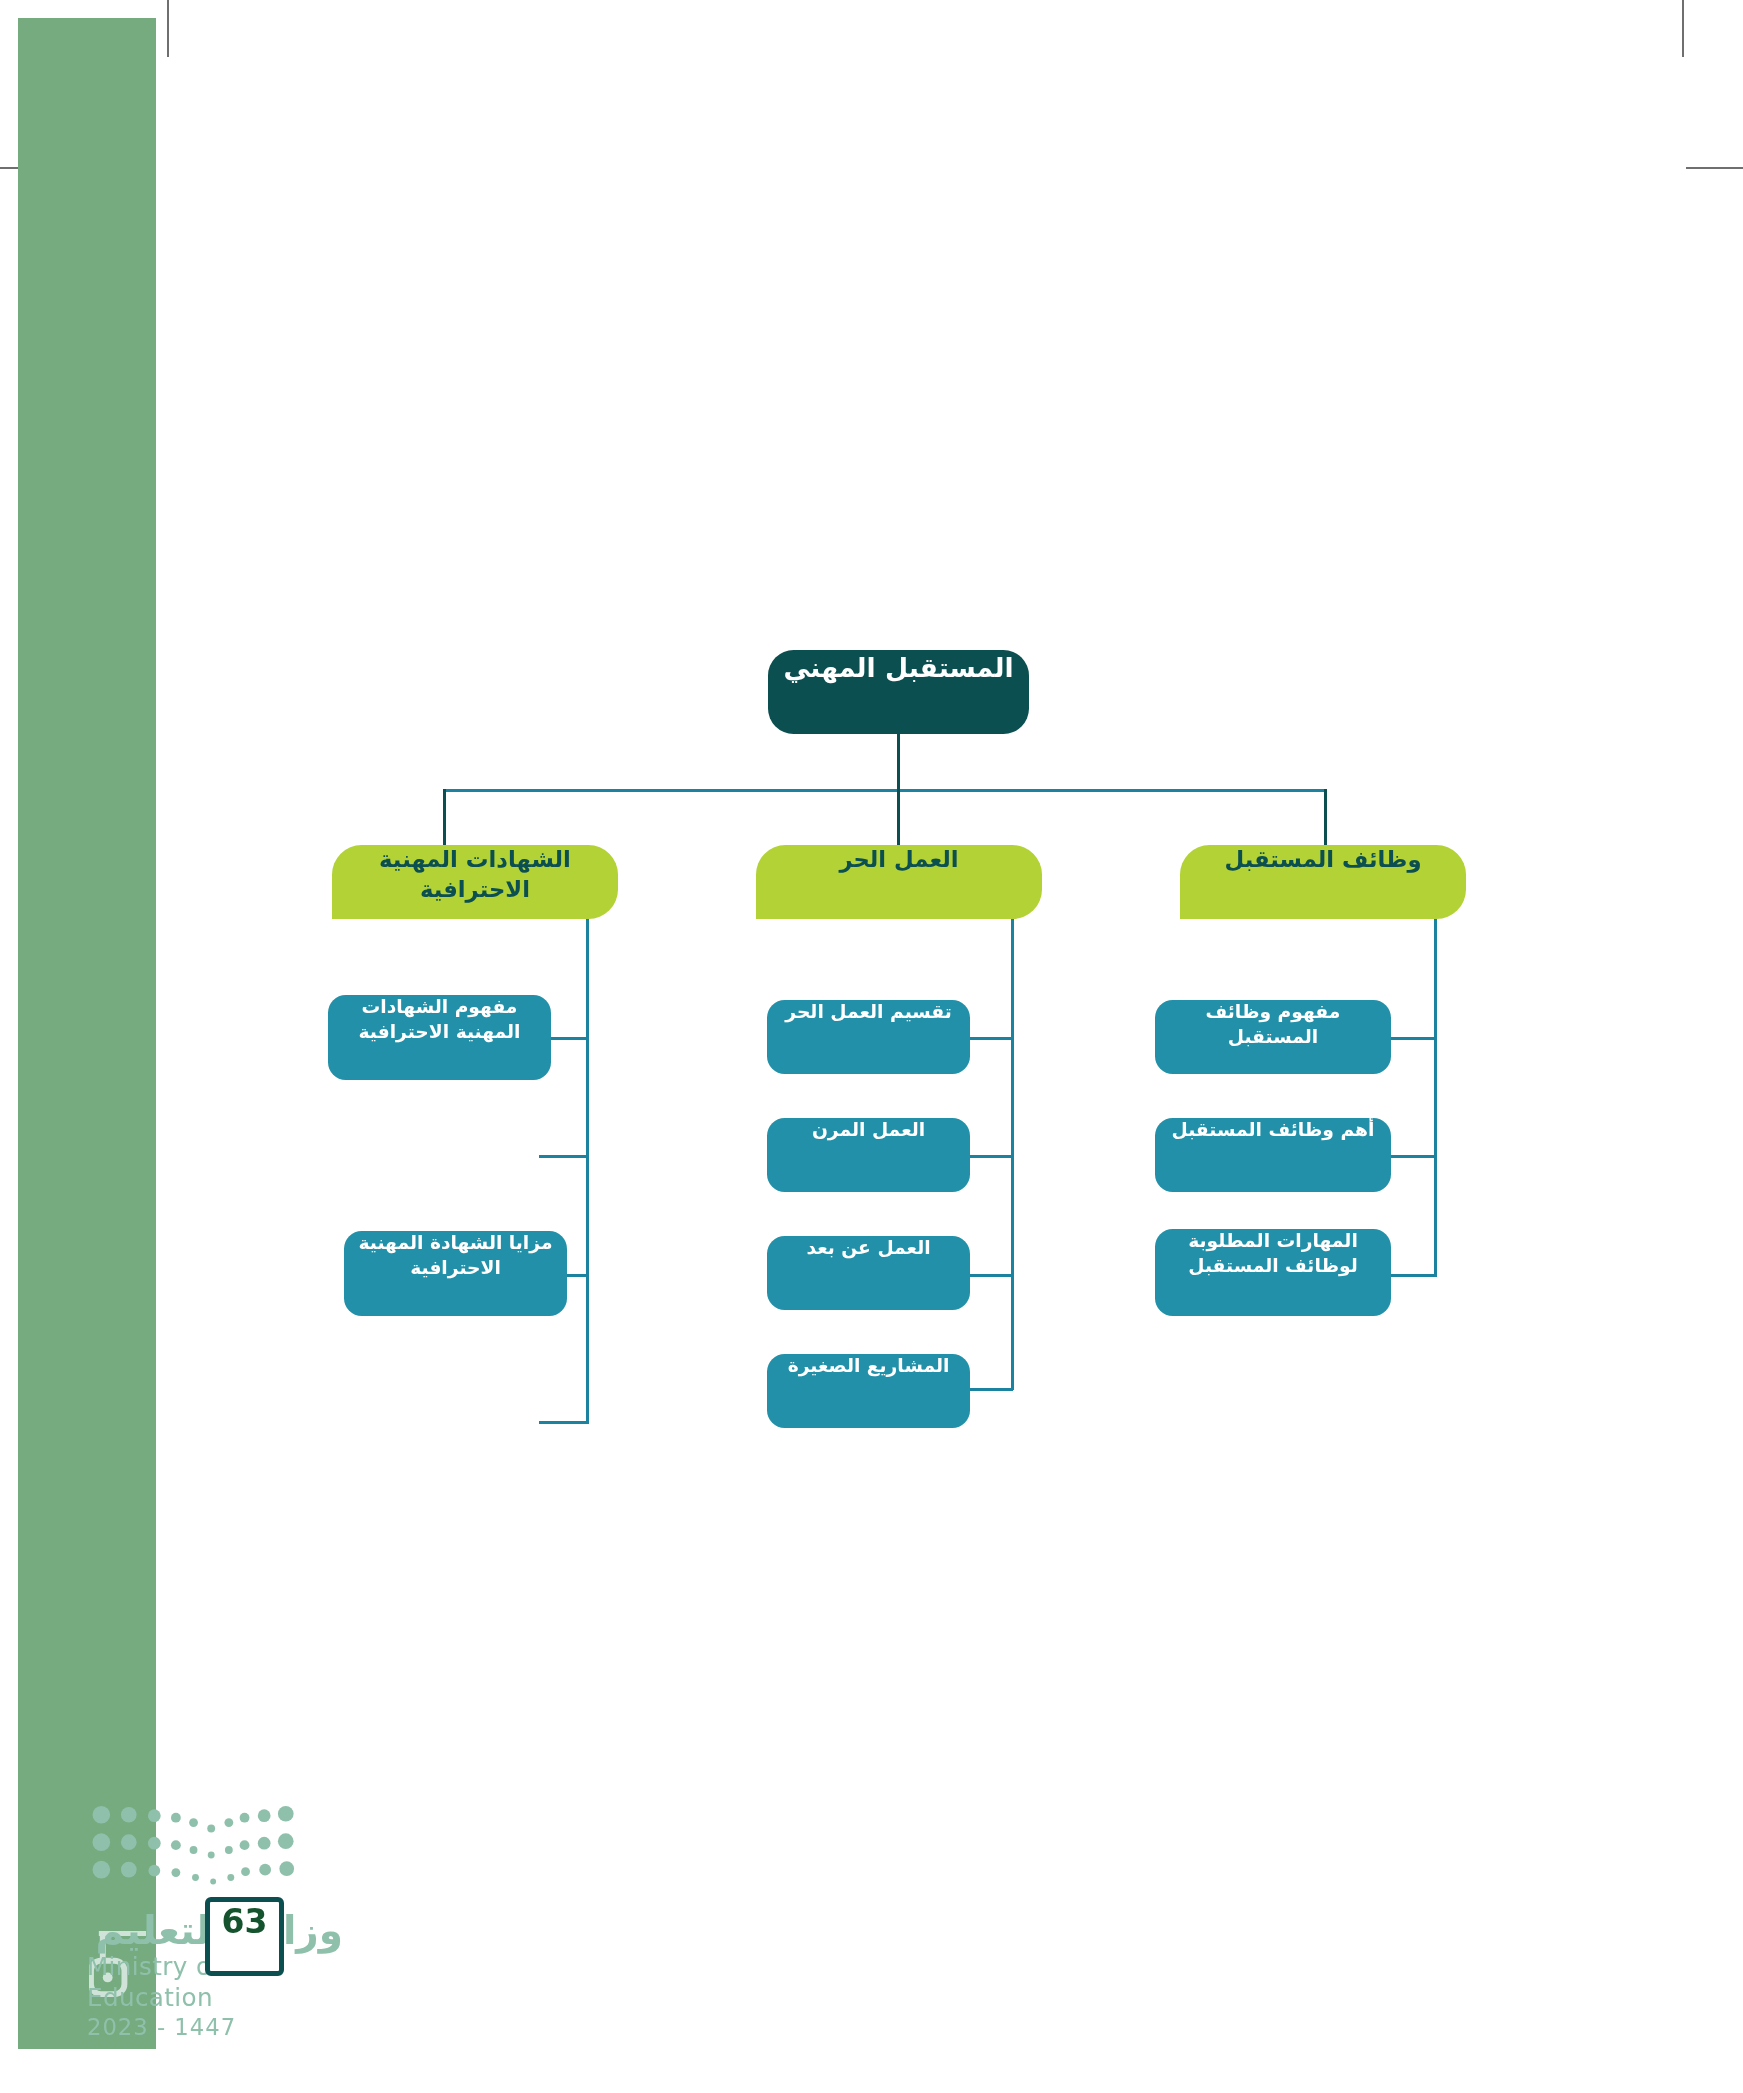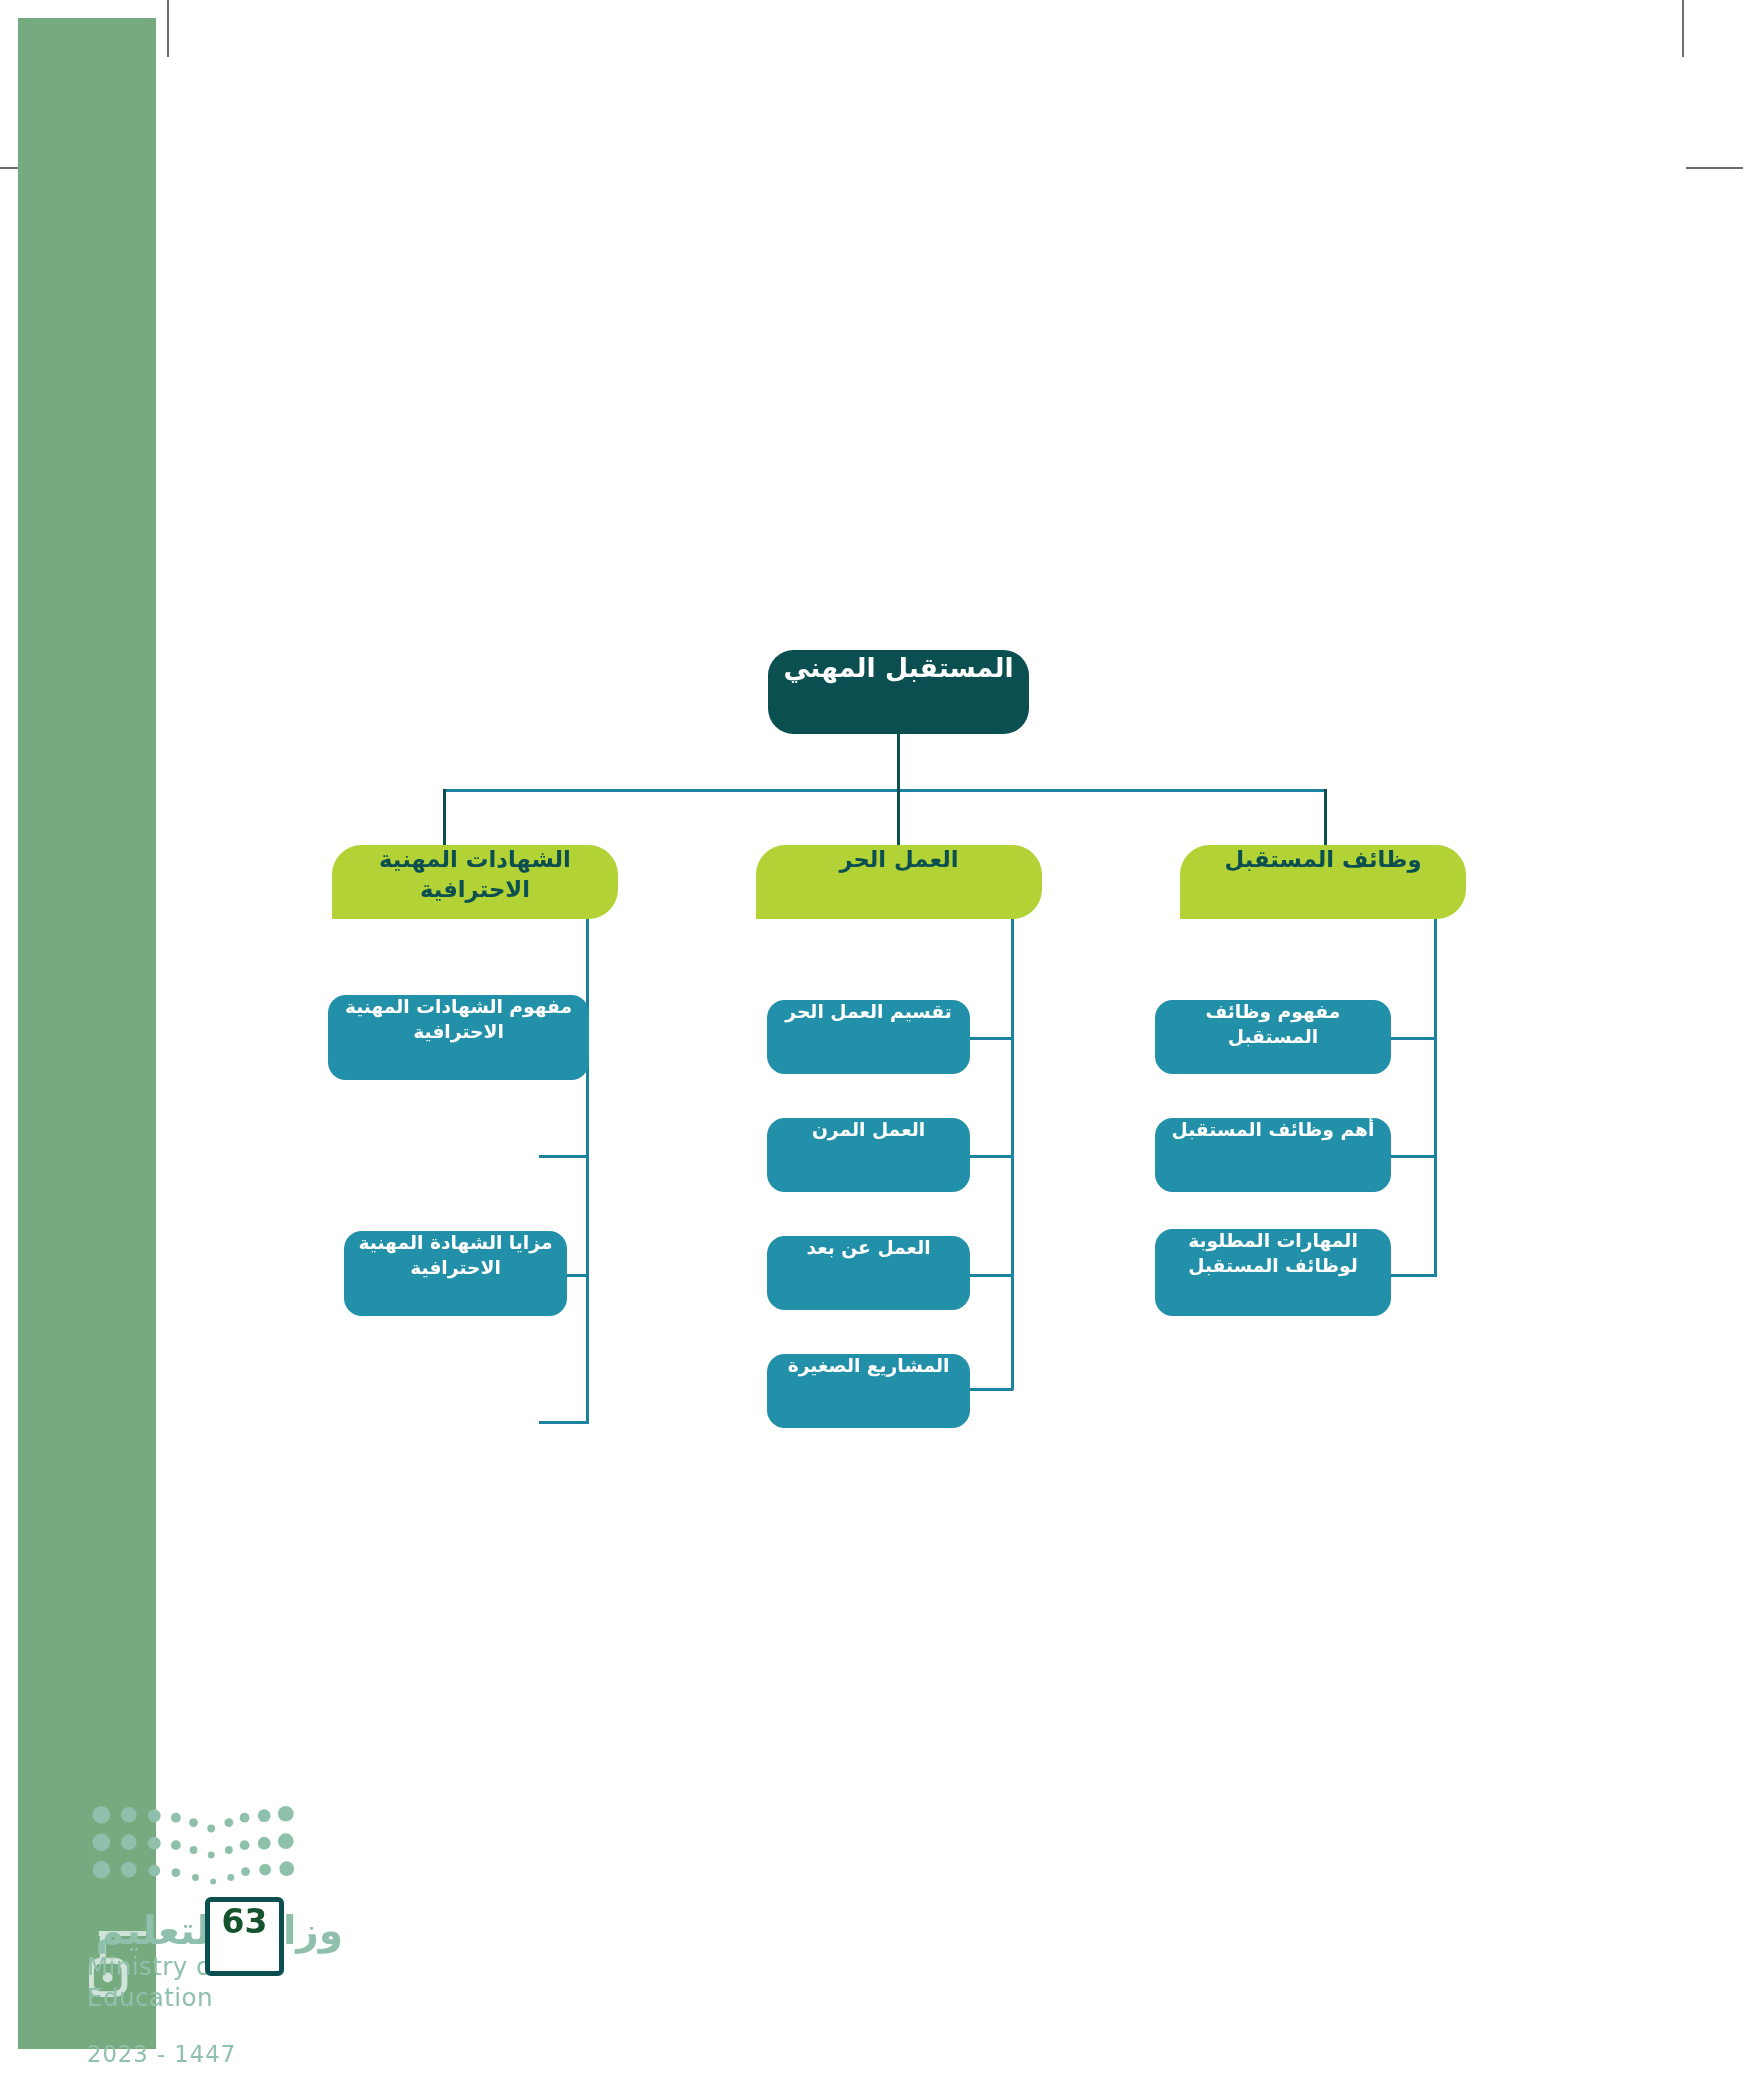--- a/index.html
+++ b/index.html
@@ -116,21 +116,20 @@
     color: #8fc0ab;
     letter-spacing: 0.4px;
     line-height: 1.25;
     margin-top: 2px;
   }
   #logo-wordmark .yr {
     font-size: 22.7px;
     color: #8fc0ab;
     letter-spacing: 1px;
     line-height: 1.25;
-    margin-top: 27px;
   }
   #logo-mark { position: absolute; left: 2px; top: 130px; }
 
   
   #page-number {
     position: absolute;
     left: 205px;
     top: 1897px;
     width: 69px;
     height: 69px;
@@ -213,21 +212,21 @@
 
   <div class="node branch" style="left:332px; top:845px; width:286px; height:74px;">
     <span>الشهادات المهنية الاحترافية</span>
   </div>
   <div class="line" style="left:586px; top:919px; width:3px; height:505px;"></div>
   <div class="line" style="left:539px; top:1037px; width:50px; height:3px;"></div>
   <div class="line" style="left:539px; top:1155px; width:50px; height:3px;"></div>
   <div class="line" style="left:539px; top:1274px; width:50px; height:3px;"></div>
   <div class="line" style="left:539px; top:1421px; width:50px; height:3px;"></div>
 
-  <div class="node leaf" style="left:328px; top:995px; width:261px; height:85px;">
+  <div class="node leaf" style="left:328px; top:995px; width:223px; height:85px;">
     <span>مفهوم الشهادات المهنية الاحترافية</span>
   </div>
   <div class="node leaf" style="left:328px; top:1231px; width:223px; height:85px;margin-left:16px;">
     <span>مزايا الشهادة المهنية الاحترافية</span>
   </div>
 
 </div>
 
 <div id="footer-logo">
   <svg id="dots-pattern" width="217" height="103" viewBox="0 0 220 105">

